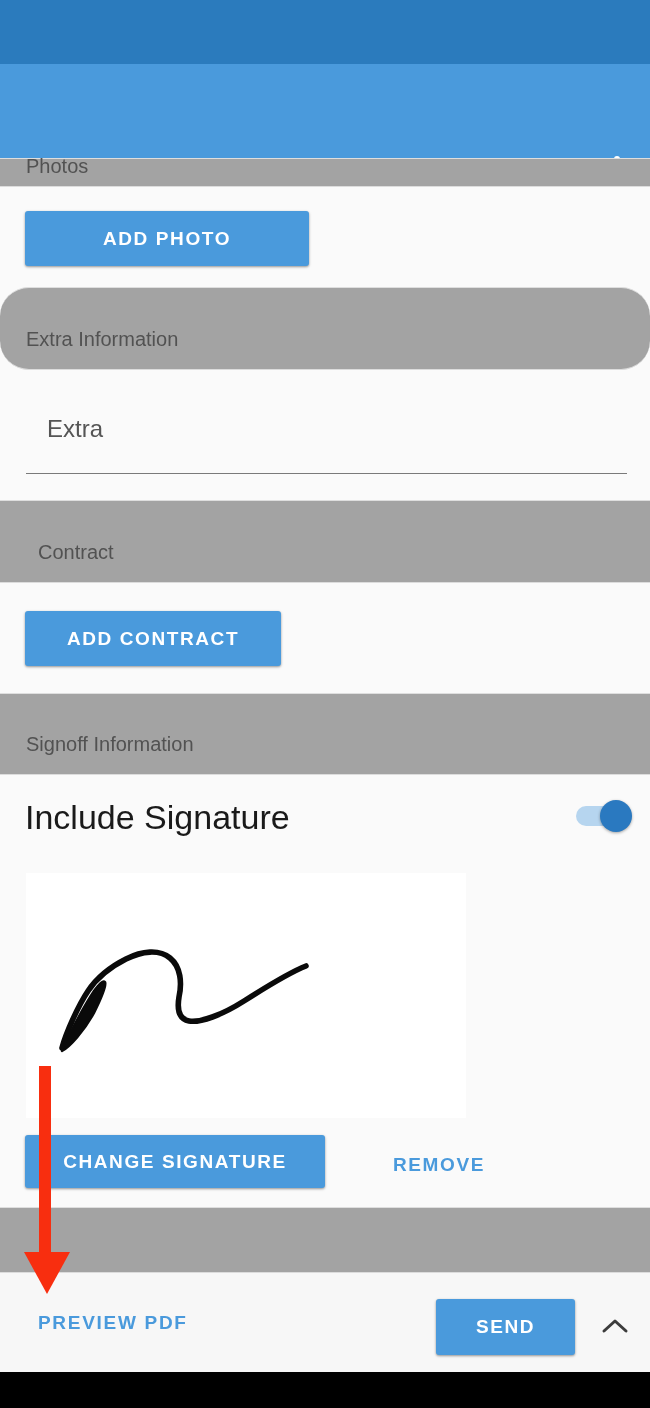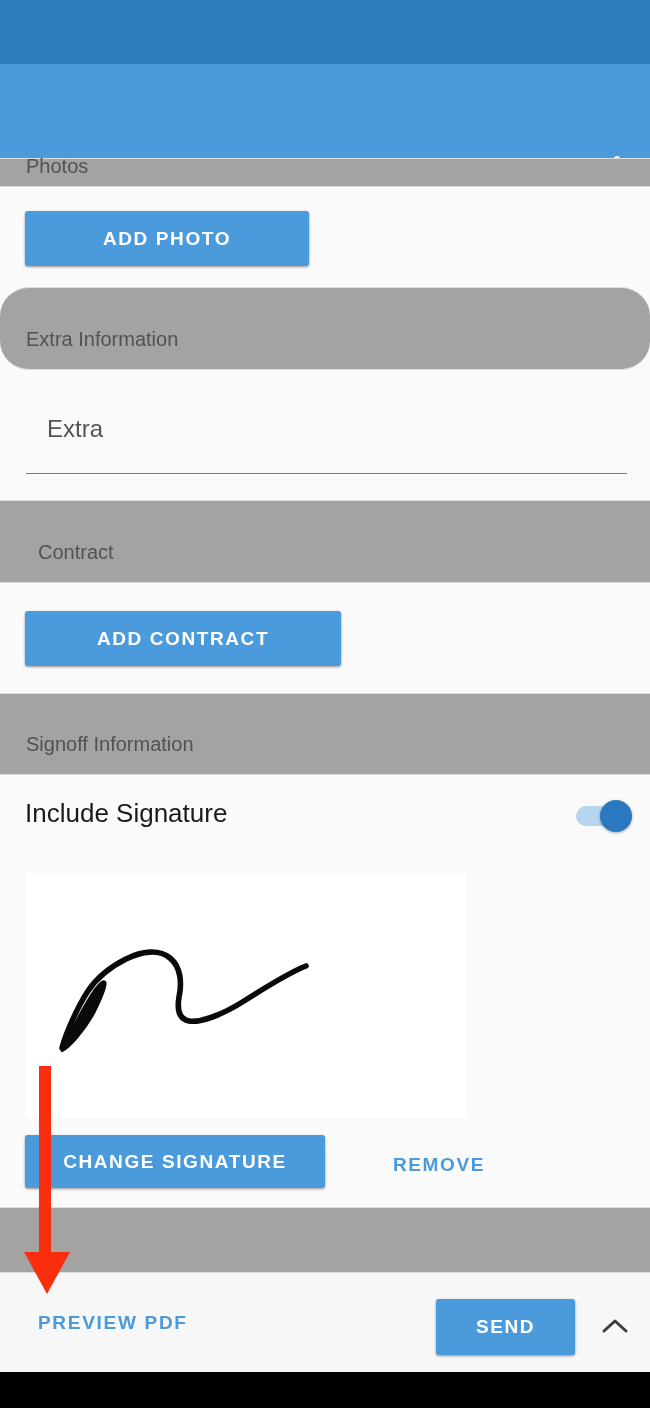--- a/index.html
+++ b/index.html
@@ -153,21 +153,21 @@
     outline: none;
     padding: 0 0 2px 21px;
     box-sizing: border-box;
   }
 
   
   .switch-label {
     position: absolute;
     left: 25px;
     top: 798px;
-    font-size: 26px;
+    font-size: 34px;
     color: #1a1a1a;
     white-space: nowrap;
   }
   .switch {
     position: absolute;
     left: 576px;
     top: 800px;
     width: 56px;
     height: 32px;
     cursor: pointer;
@@ -296,21 +296,21 @@
     <span style="bottom:18px;">Extra Information</span>
   </div>
   <div class="section-body" style="top:370px; height:130px;"></div>
   <div class="notes-label">Extra</div>
   <input class="notes-input" type="text" placeholder="" style="">
 
   <div class="section-header" style="top:500px; height:83px;">
     <span style="bottom:18px;margin-left:12px;">Contract</span>
   </div>
   <div class="section-body" style="top:583px; height:110px;"></div>
-  <button class="btn-raised" style="left:25px; top:611px; width:316px; height:55px;">ADD CONTRACT</button>
+  <button class="btn-raised" style="left:25px; top:611px; width:256px; height:55px;">ADD CONTRACT</button>
 
   <div class="section-header" style="top:693px; height:82px;">
     <span style="bottom:18px;">Signoff Information</span>
   </div>
   <div class="section-body" style="top:776px; height:431px;"></div>
 
   <div class="switch-label">Include Signature</div>
   <div class="switch">
     <div class="track"></div>
     <div class="thumb"></div>

